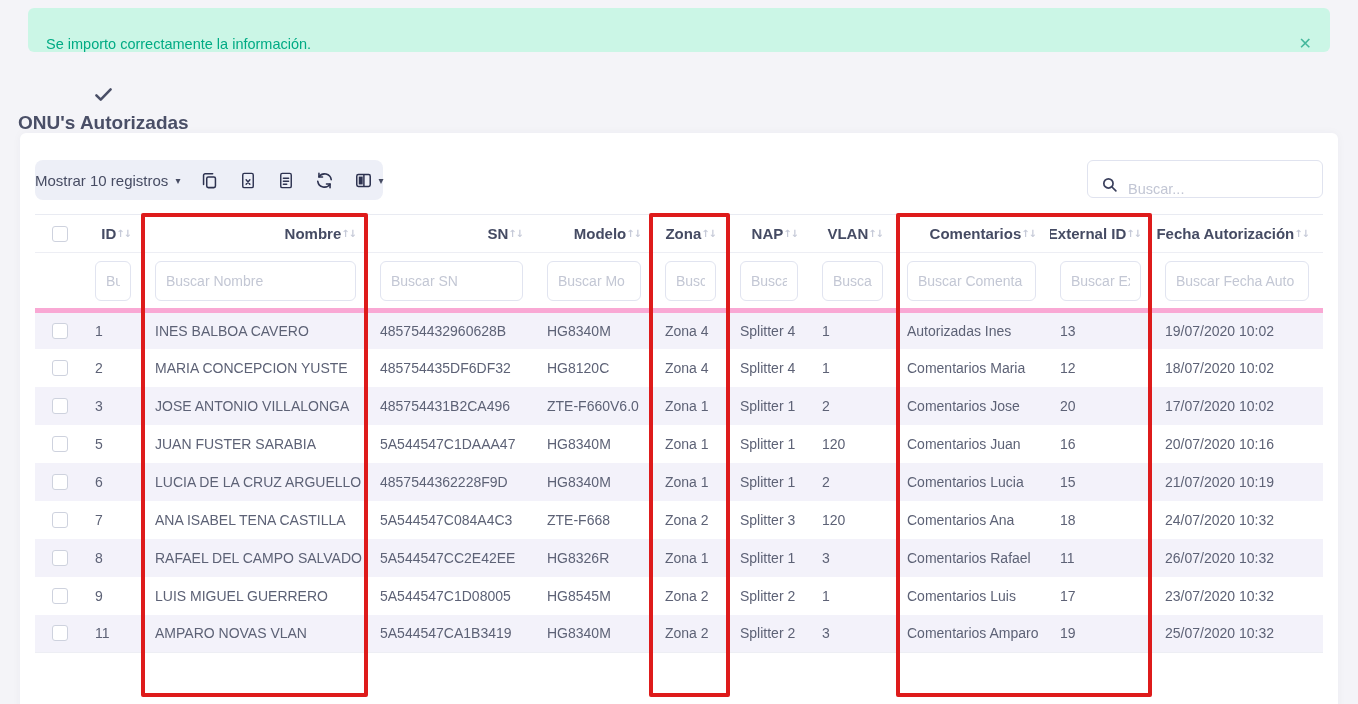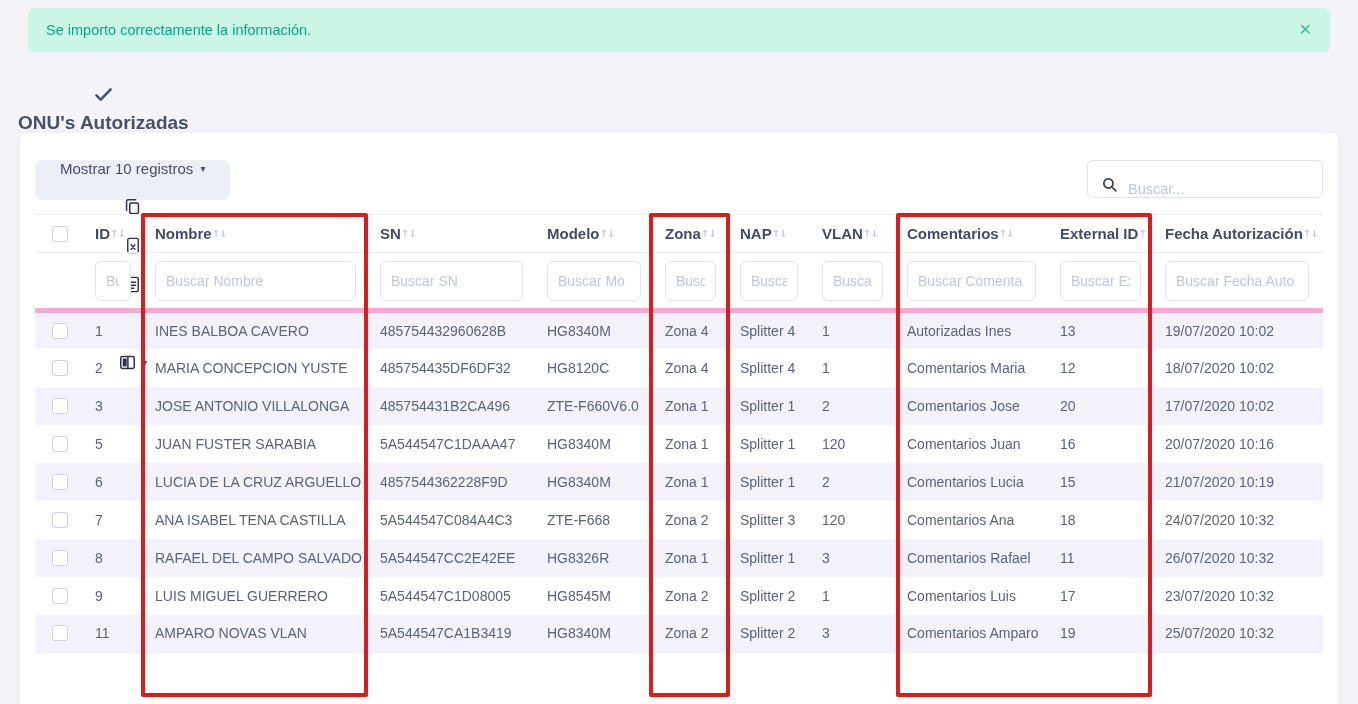--- a/index.html
+++ b/index.html
@@ -8,21 +8,21 @@
     position:relative; overflow:hidden;
     background:#f4f4f8;
     font-family:"Liberation Sans","DejaVu Sans",sans-serif;
     color:#5d6276;
   }
 
   
   .notification {
     position:absolute; left:28px; top:8px; width:1302px; height:44px;
     background:#cbf6e6; border-radius:6px;
-    display:flex; align-items:center; justify-content:space-between;
+    display:flex; align-items:flex-end; justify-content:space-between;
     padding:0 18px;
   }
   .notification .msg { color:#00ab84; font-size:14.5px; }
   .notification .close {
     color:#45b89c; font-size:16px; font-weight:bold; cursor:pointer; line-height:1;
   }
 
   
   .page-title {
     position:absolute; left:18px; top:85px;
@@ -35,21 +35,21 @@
   .card {
     position:absolute; left:20px; top:133px; width:1318px; height:585px;
     background:#ffffff; border-radius:6px 6px 0 0;
     box-shadow:0 0 10px rgba(40,40,80,.04);
   }
 
   
   .toolbar-strip {
     position:absolute; left:15px; top:27px; height:40px;
     background:#edeff7; border-radius:8px;
-    display:inline-flex; align-items:center; gap:20px; padding:0 25px;flex-direction:column;
+    display:inline-flex; align-items:center; gap:20px; padding:0 0;
   }
   .records-dd {
     display:flex; align-items:center; gap:7px;
     color:#474c63; font-size:15px; cursor:pointer;
   }
   .caret { font-size:10px; color:#474c63;
     font-family:"DejaVu Sans",sans-serif; }
   .tool-btn { display:flex; align-items:center; gap:5px; cursor:pointer; }
   .tool-btn svg { display:block; }
 
@@ -69,21 +69,21 @@
     position:absolute; left:15px; top:81px; width:1288px;
     border-collapse:collapse; table-layout:fixed;
     border-top:1px solid #e9ebf2;
   }
   th, td {
     text-align:left; padding:0 14px 0 10px;
     white-space:nowrap; overflow:hidden;
   }
   tr.hrow { height:38px; border-bottom:1px solid #edeef4; }
   tr.hrow th { font-size:15px; font-weight:bold; color:#454b63; }
-  .hc { display:flex; align-items:center; justify-content:flex-start; }
+  .hc { display:flex; align-items:center; justify-content:flex-end; }
   .sort { font-size:10px; color:#c6cad8; letter-spacing:-1px;
     font-family:"DejaVu Sans",sans-serif; cursor:pointer; }
   tr.frow { height:58px; border-bottom:5px solid #f9a8d4; }
   .fin {
     width:100%; height:40px; border:1px solid #e1e4f0; border-radius:6px;
     font-size:14px; font-family:inherit; color:#5d6276;
     padding:0 10px; outline:none; background:#fff;
   }
   .fin::placeholder { color:#c3c7d4; }
   .fblock { width:26px; height:42px; background:#e8eaf1; border-radius:6px; margin-left:7px; }

